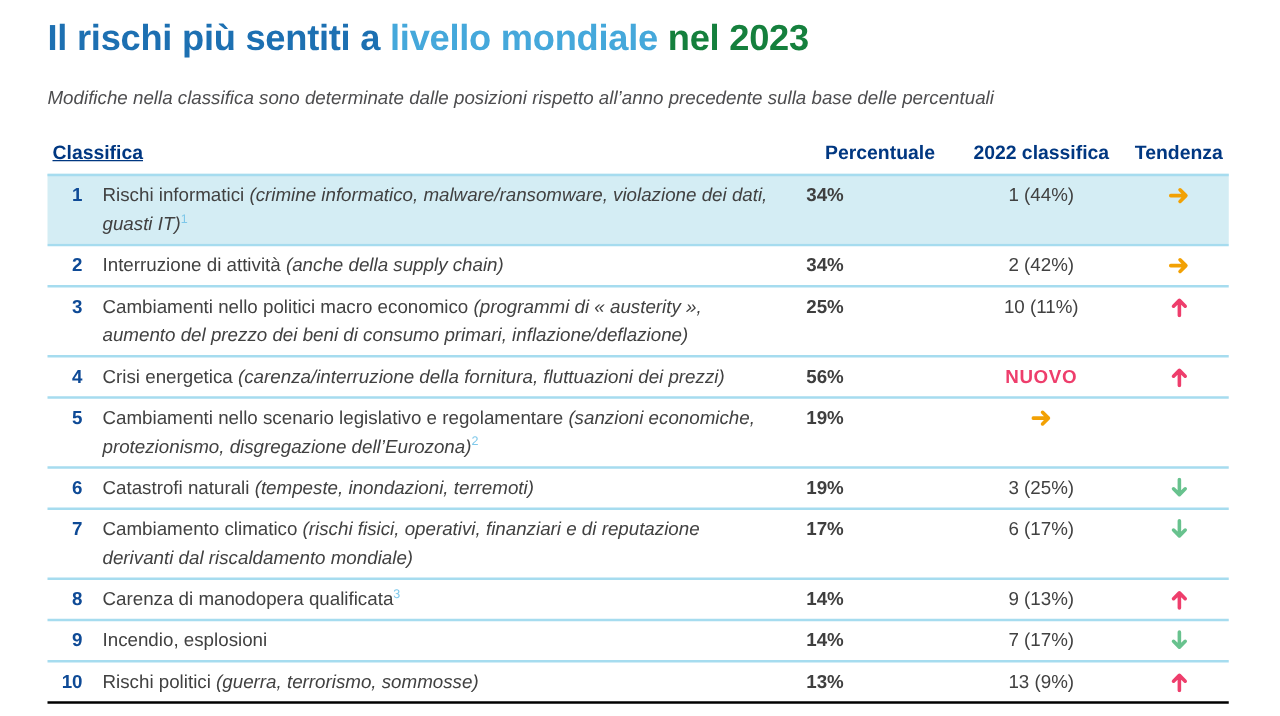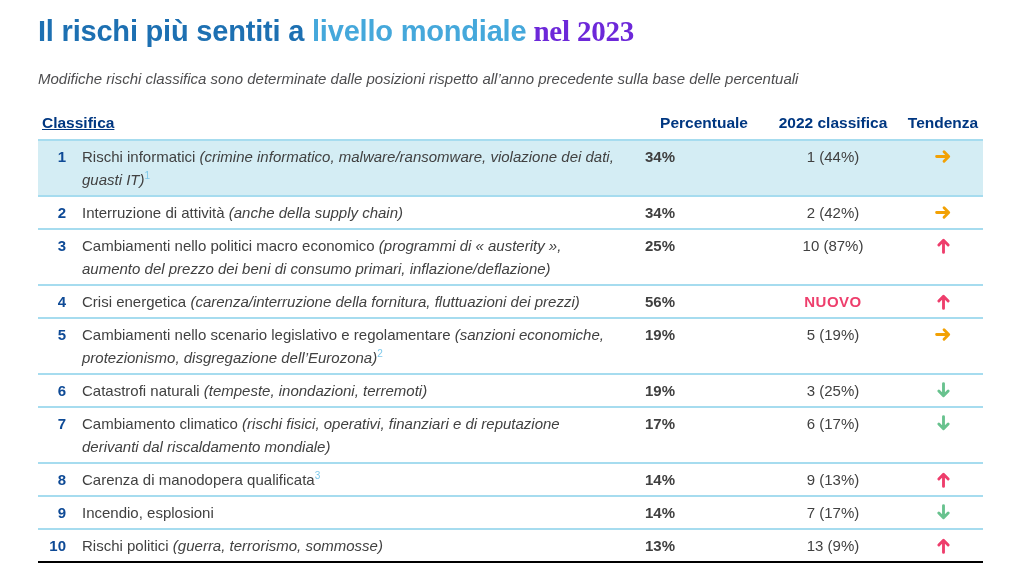--- a/index.html
+++ b/index.html
@@ -15,21 +15,21 @@
   
   .title {
     margin: 4px 0 0 0;
     font-size: 29px;
     font-weight: 700;
     letter-spacing: -0.2px;
     line-height: 34px;
   }
   .title .t-primary { color: #1D70B2; }
   .title .t-accent  { color: #45A8DB; }
-  .title .t-year    { color: #6d28d9; font-family: Liberation Serif, serif; }
+  .title .t-year    { color: #15803d; }
 
   .subtitle {
     margin-top: 22px;
     font-style: italic;
     font-size: 15px;
     color: #4D4D4F;
     line-height: 18px;
   }
 
   
@@ -85,21 +85,21 @@
   .trend[data-trend="up"] .arrow   { transform: rotate(-90deg); }
   .trend[data-trend="down"] .arrow { transform: rotate(90deg); }
 </style>
 </head>
 <body>
 
 <div class="page">
 
   <h1 class="title"><span class="t-primary">Il rischi più sentiti a </span><span class="t-accent">livello mondiale</span><span class="t-year"> nel 2023</span></h1>
 
-  <div class="subtitle">Modifiche rischi classifica sono determinate dalle posizioni rispetto all’anno precedente sulla base delle percentuali</div>
+  <div class="subtitle">Modifiche nella classifica sono determinate dalle posizioni rispetto all’anno precedente sulla base delle percentuali</div>
 
   <div class="table">
 
     <div class="thead">
       <div class="th-classifica">Classifica</div>
       <div class="th-pct">Percentuale</div>
       <div class="th-prev">2022 classifica</div>
       <div class="th-trend">Tendenza</div>
     </div>
 
@@ -124,21 +124,21 @@
           <svg class="arrow" viewBox="0 0 16 16">
             <path d="M1.5 8h11M8.5 3.6L12.9 8l-4.4 4.4" fill="none" stroke="currentColor" stroke-width="2.7" stroke-linecap="round" stroke-linejoin="round"></path>
           </svg>
         </div>
     </div>
 
     <div class="trow">
       <div class="cell rank">3</div>
       <div class="cell risk"><span>Cambiamenti nello politici macro economico </span><span class="risk-detail">(programmi di « austerity », aumento del prezzo dei beni di consumo primari, inflazione/deflazione)</span><sup class="fn"></sup></div>
       <div class="cell pct">25%</div>
-      <div class="cell prev">10 (87%)</div>
+      <div class="cell prev">10 (11%)</div>
       <div class="cell trend" data-trend="up">
           <svg class="arrow" viewBox="0 0 16 16">
             <path d="M1.5 8h11M8.5 3.6L12.9 8l-4.4 4.4" fill="none" stroke="currentColor" stroke-width="2.7" stroke-linecap="round" stroke-linejoin="round"></path>
           </svg>
         </div>
     </div>
 
     <div class="trow">
       <div class="cell rank">4</div>
       <div class="cell risk"><span>Crisi energetica </span><span class="risk-detail">(carenza/interruzione della fornitura, fluttuazioni dei prezzi)</span><sup class="fn"></sup></div>
@@ -148,21 +148,20 @@
           <svg class="arrow" viewBox="0 0 16 16">
             <path d="M1.5 8h11M8.5 3.6L12.9 8l-4.4 4.4" fill="none" stroke="currentColor" stroke-width="2.7" stroke-linecap="round" stroke-linejoin="round"></path>
           </svg>
         </div>
     </div>
 
     <div class="trow">
       <div class="cell rank">5</div>
       <div class="cell risk"><span>Cambiamenti nello scenario legislativo e regolamentare </span><span class="risk-detail">(sanzioni economiche, protezionismo, disgregazione dell’Eurozona)</span><sup class="fn">2</sup></div>
       <div class="cell pct">19%</div>
-      <div class="cell prev">5 (19%)</div>
       <div class="cell trend" data-trend="right">
           <svg class="arrow" viewBox="0 0 16 16">
             <path d="M1.5 8h11M8.5 3.6L12.9 8l-4.4 4.4" fill="none" stroke="currentColor" stroke-width="2.7" stroke-linecap="round" stroke-linejoin="round"></path>
           </svg>
         </div>
     </div>
 
     <div class="trow">
       <div class="cell rank">6</div>
       <div class="cell risk"><span>Catastrofi naturali </span><span class="risk-detail">(tempeste, inondazioni, terremoti)</span><sup class="fn"></sup></div>

